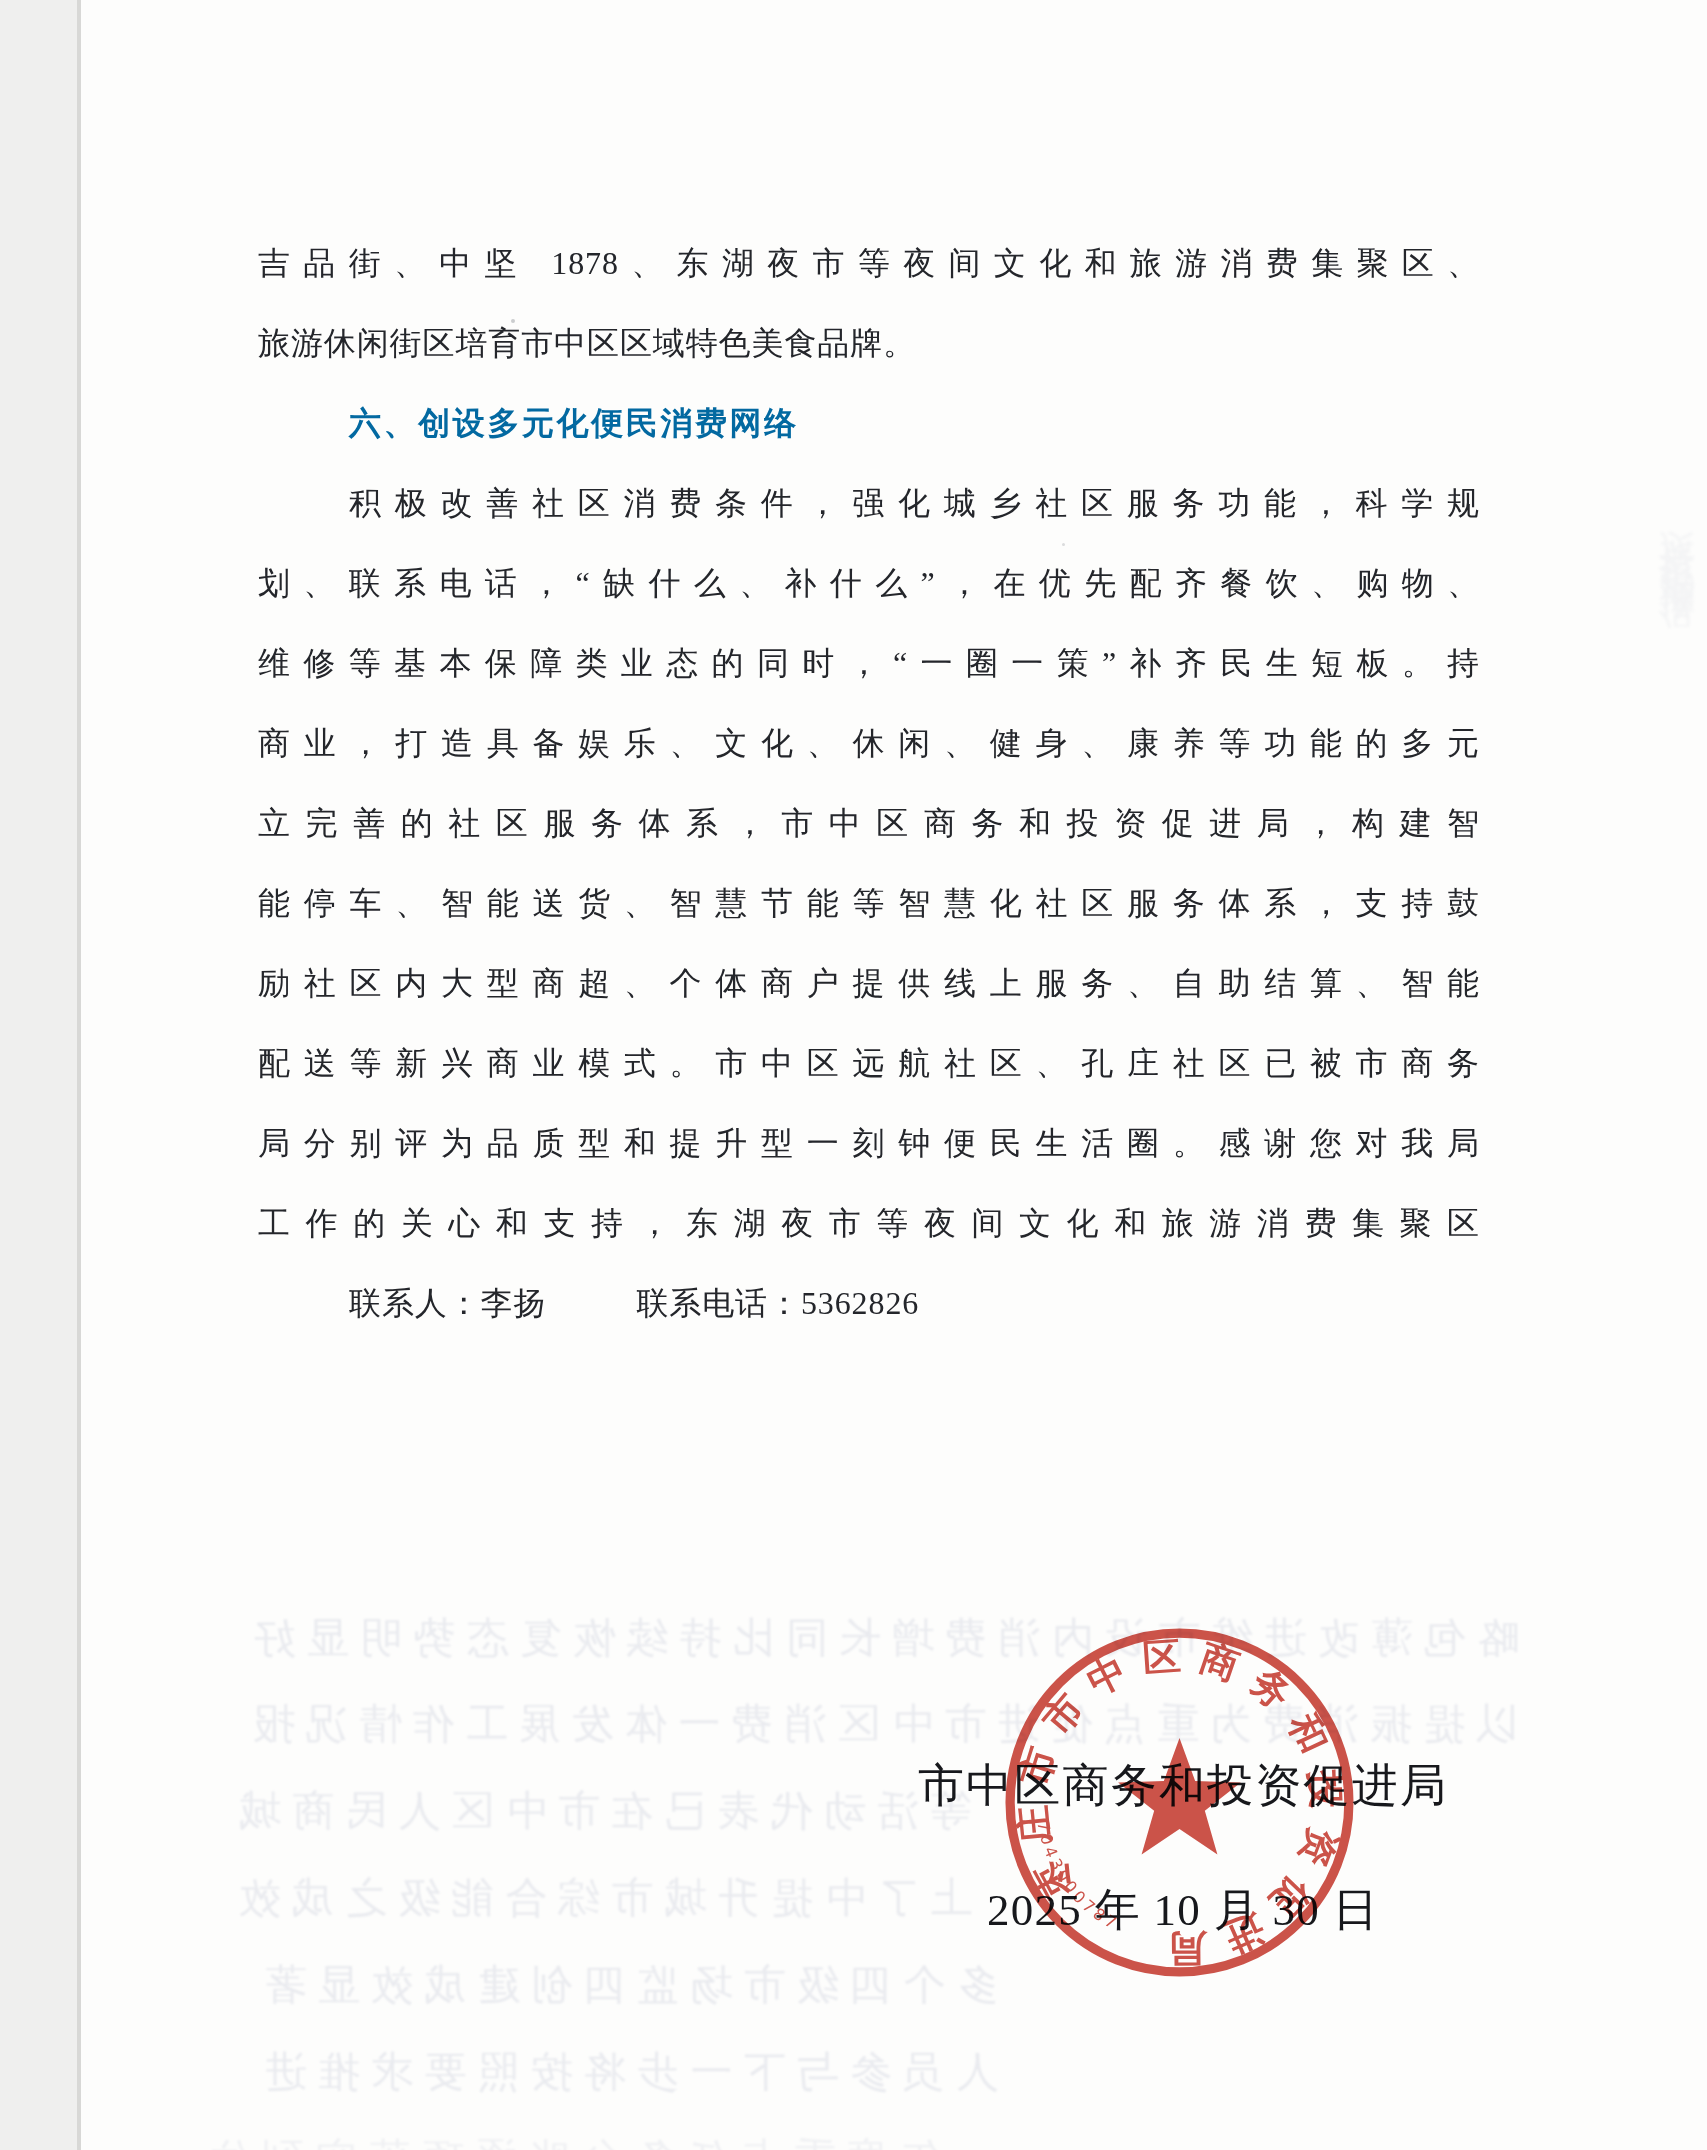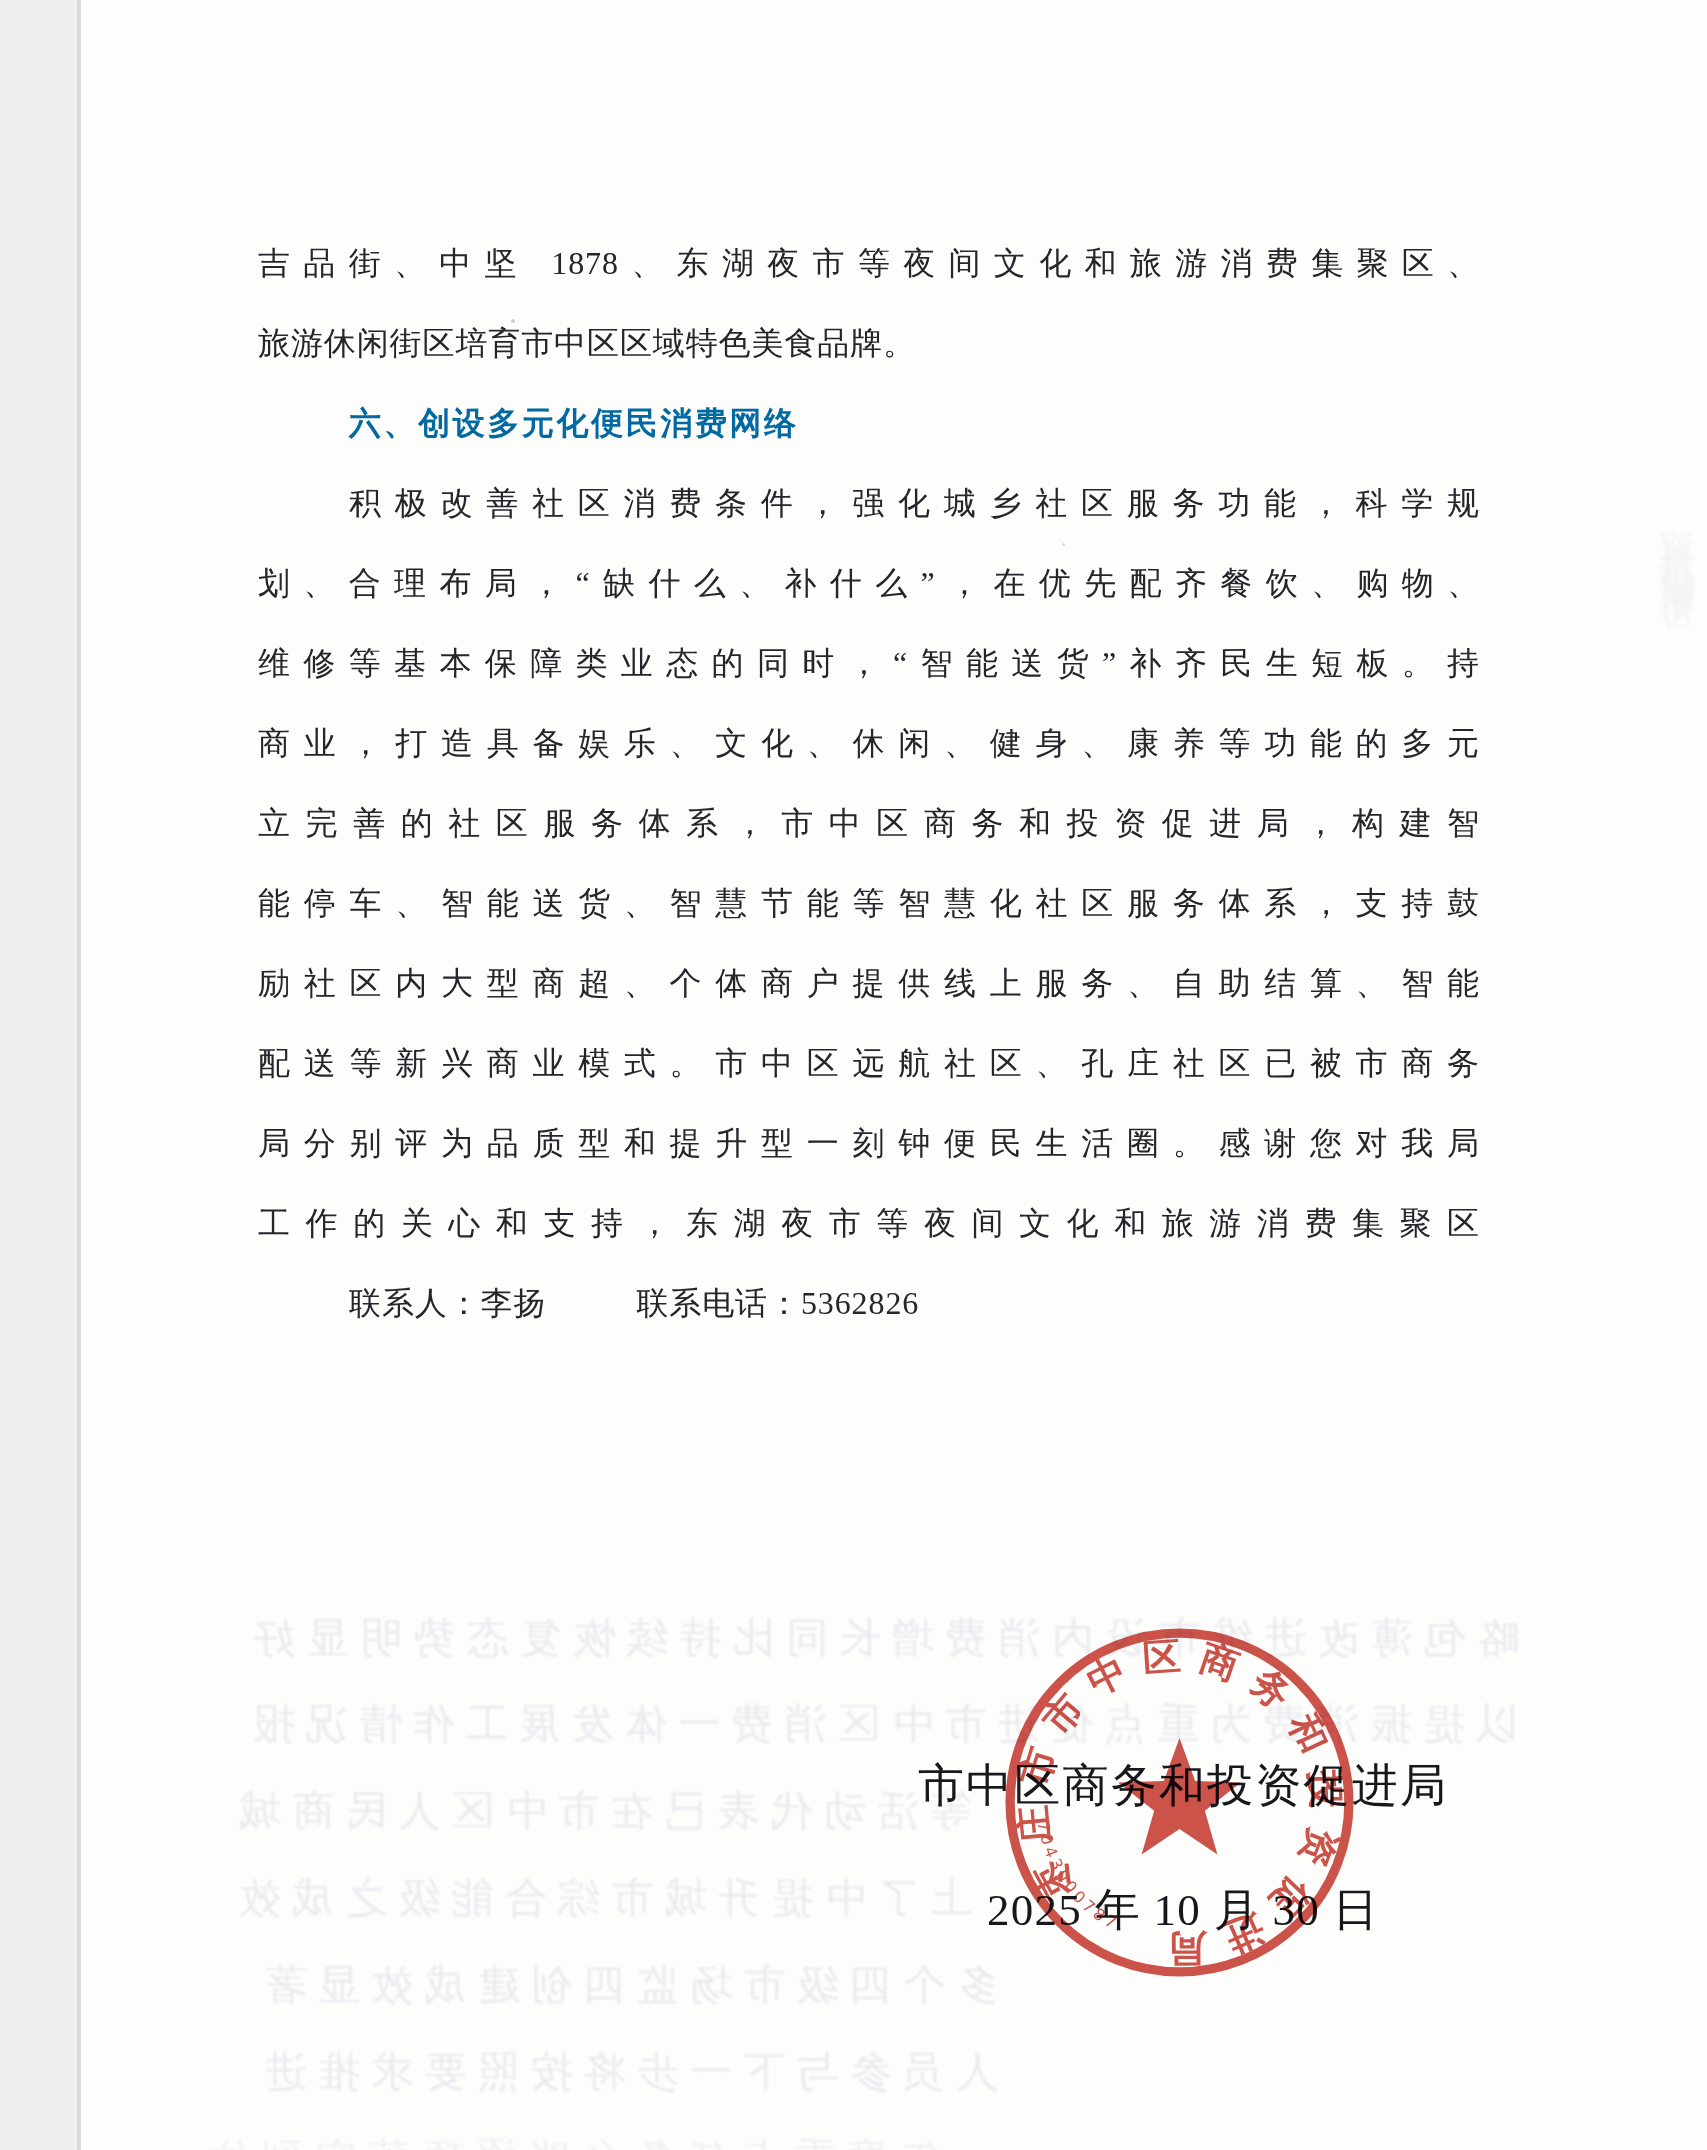--- a/index.html
+++ b/index.html
@@ -80,22 +80,22 @@
 <div class="ghost g4">多个四级市场监四创建成效显著</div>
 <div class="ghost g5">人员参与下一步将按照要求推进</div>
 <div class="ghost g6">年度重点任务台账逐项落实到位</div>
 <div class="ghost-col">促进消费扩容提质</div>
 
 <div class="body-stack">
   <div class="line fill">吉品街、中坚 1878、东湖夜市等夜间文化和旅游消费集聚区、</div>
   <div class="line">旅游休闲街区培育市中区区域特色美食品牌。</div>
   <div class="line heading indent">六、创设多元化便民消费网络</div>
   <div class="line fill indent">积极改善社区消费条件，强化城乡社区服务功能，科学规</div>
-  <div class="line fill">划、合理布局，“缺什么、补什么”，在优先配齐餐饮、购物、</div>
-  <div class="line fill">维修等基本保障类业态的同时，“智能送货”补齐民生短板。持</div>
+  <div class="line fill">划、联系电话，“缺什么、补什么”，在优先配齐餐饮、购物、</div>
+  <div class="line fill">维修等基本保障类业态的同时，“一圈一策”补齐民生短板。持</div>
   <div class="line fill">商业，打造具备娱乐、文化、休闲、健身、康养等功能的多元</div>
   <div class="line fill">立完善的社区服务体系，市中区商务和投资促进局，构建智</div>
   <div class="line fill">能停车、智能送货、智慧节能等智慧化社区服务体系，支持鼓</div>
   <div class="line fill">励社区内大型商超、个体商户提供线上服务、自助结算、智能</div>
   <div class="line fill">配送等新兴商业模式。市中区远航社区、孔庄社区已被市商务</div>
   <div class="line fill">局分别评为品质型和提升型一刻钟便民生活圈。感谢您对我局</div>
   <div class="line fill">工作的关心和支持，东湖夜市等夜间文化和旅游消费集聚区</div>
   <div class="line contact-line indent">
     <span>联系人：</span><span>李扬</span><span class="contact-gap"></span><span>联系电话：</span><span>5362826</span>
   </div>

